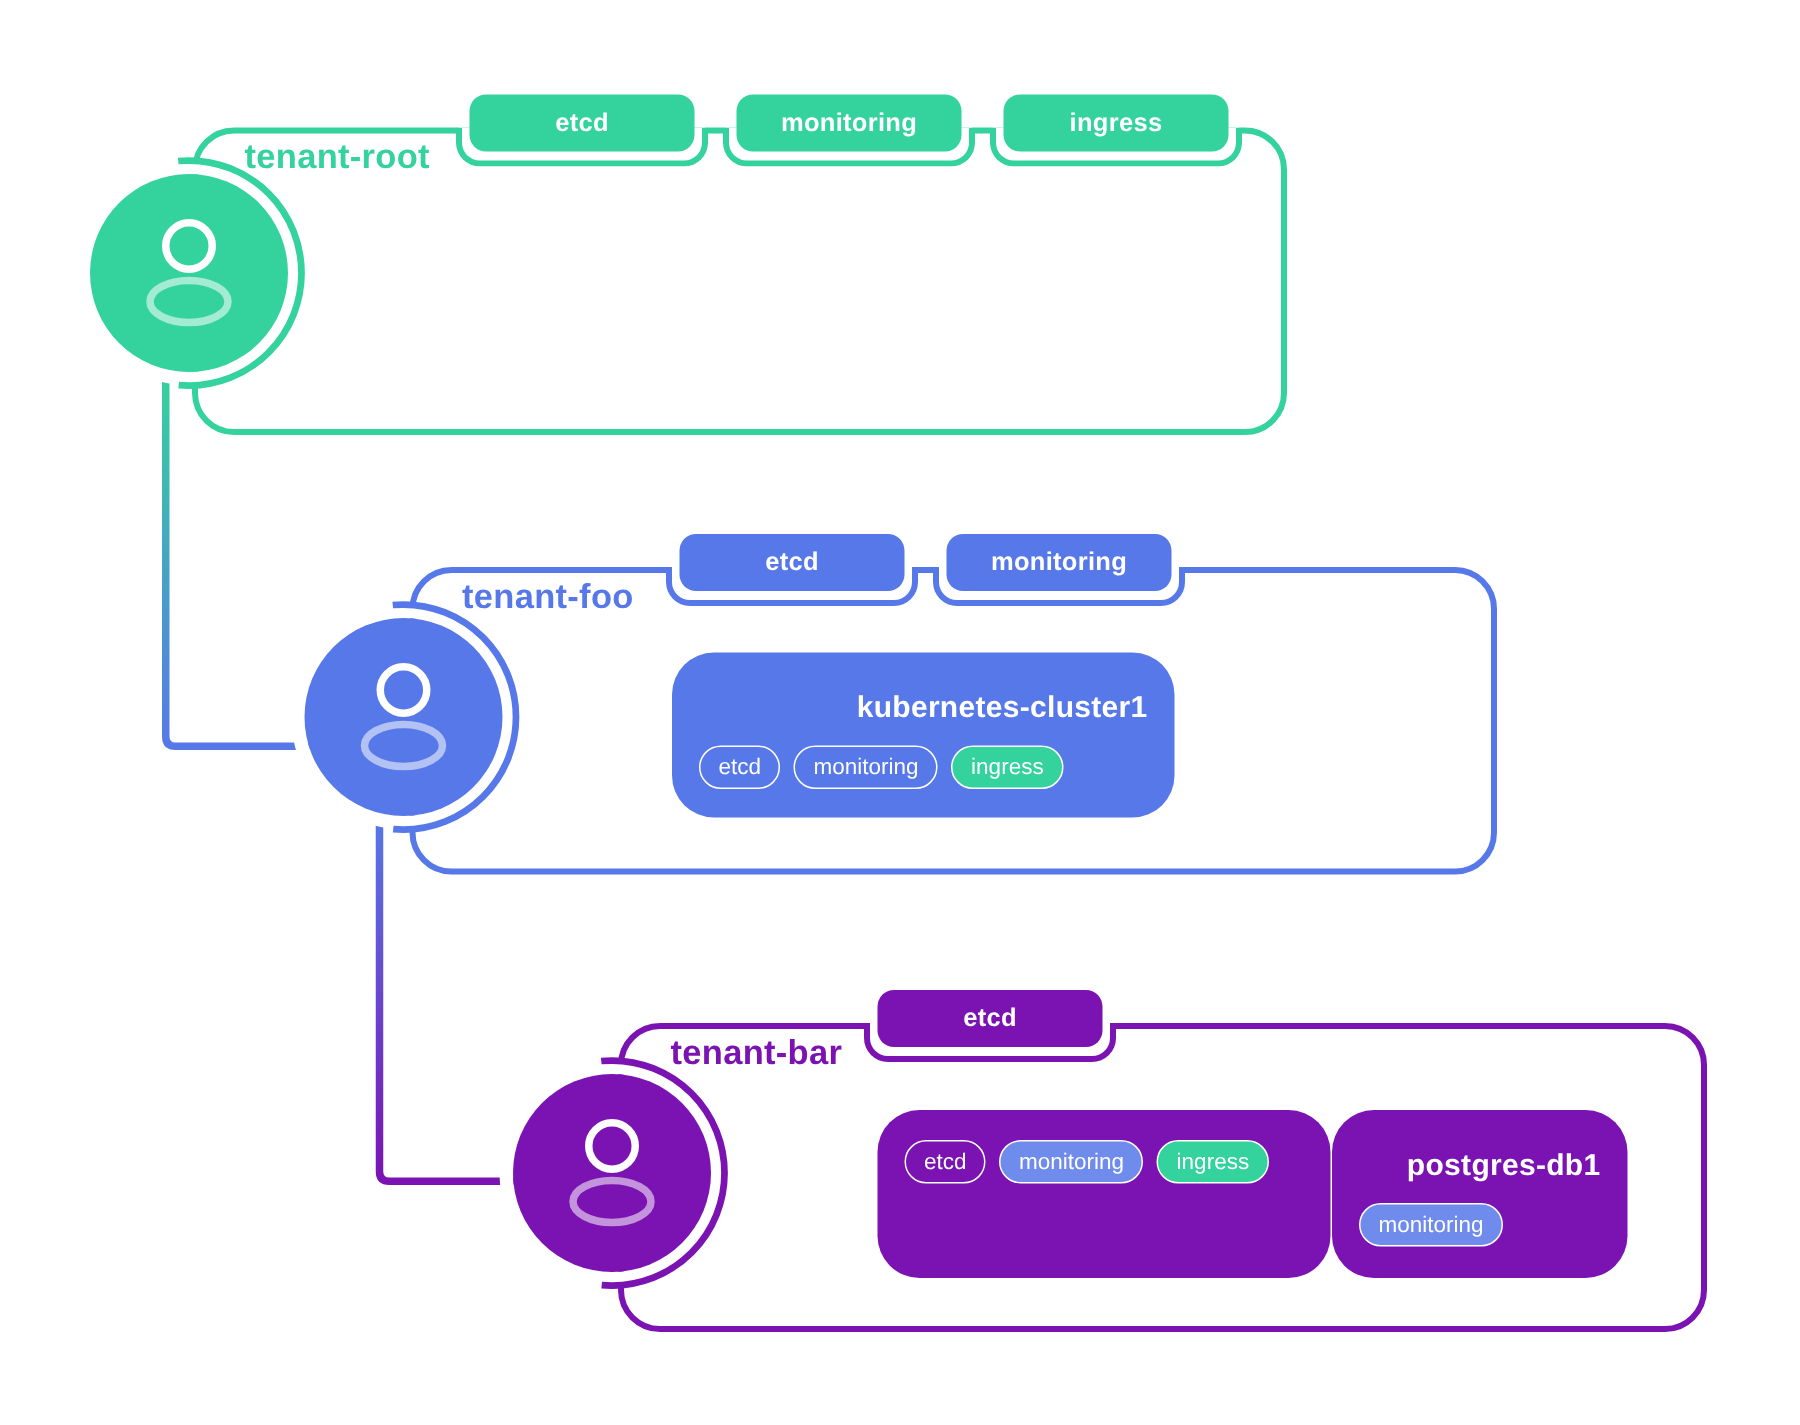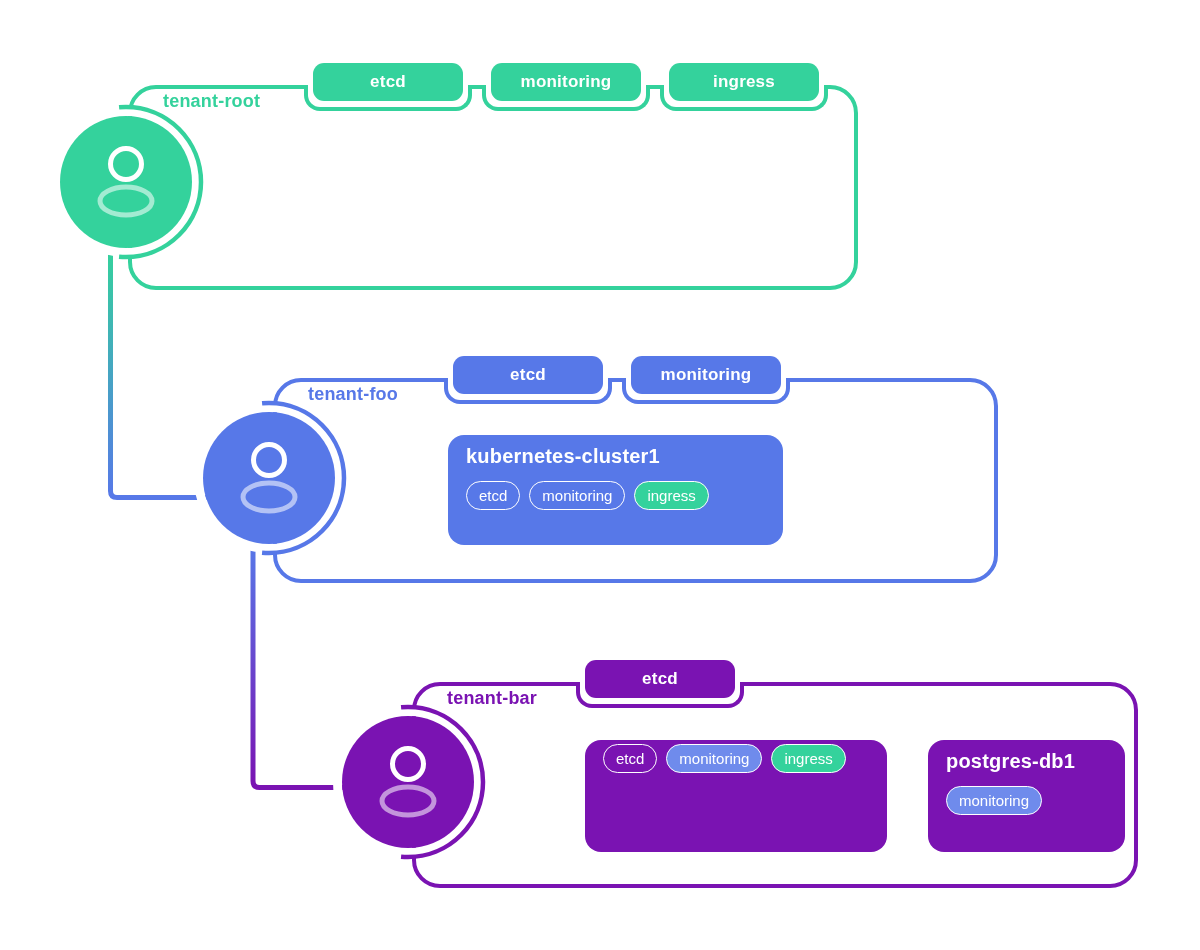--- a/index.html
+++ b/index.html
@@ -1,48 +1,48 @@
 <!DOCTYPE html>
 <html style="--background: #ffffff; --green: #34d29c; --blue: #5778e8; --purple: #7a13b2; --pill_blue: #6f8bec; --text_on_fill: #ffffff;"><head>
 <meta charset="utf-8">
 <style>
   html,body{margin:0;padding:0;background:#fff;}
   .canvas{
     position:relative;width:1200px;height:950px;background:var(--background,#ffffff);
-    font-family:"Liberation Sans","DejaVu Sans",sans-serif;overflow:hidden;
+    font-family:"Liberation Sans","DejaVu Sans",sans-serif;overflow:hidden;text-align:right;
   }
   .connectors{position:absolute;left:0;top:0;}
   .connector{fill:none;stroke-width:5;stroke-linecap:round;}
 
   .tenant{position:absolute;}
   .shell{position:absolute;inset:0;border:4.5px solid var(--c);border-radius:28px;}
   .tenant-label{
     position:absolute;top:6px;left:35px;z-index:1;
-    font-size:18px;font-weight:700;color:var(--c);letter-spacing:.2px;
+    font-size:23px;font-weight:700;color:var(--c);letter-spacing:.2px;
   }
   .tabs{position:absolute;top:0;display:flex;gap:10px;z-index:2;}
   .cradle{
     background:#fff;border:4.5px solid var(--c);border-top:none;
     border-radius:0 0 16px 16px;height:26px;padding:0 5px;box-sizing:border-box;
   }
   .tab{
     height:38px;margin-top:-22px;min-width:150px;box-sizing:border-box;padding:0 20px;
     border-radius:11px;background:var(--c);color:#fff;font-weight:700;font-size:17px;
     display:flex;align-items:center;justify-content:center;letter-spacing:.2px;
   }
   .avatar{position:absolute;z-index:3;}
   .av-ring{fill:none;stroke:#fff;stroke-width:9;}
   .av-arc{fill:none;stroke:var(--c);stroke-width:4.5;stroke-dasharray:53 47;stroke-dashoffset:26.5;}
   .av-fill{fill:var(--c);}
   .av-head{fill:none;stroke:#fff;stroke-width:5;}
   .av-body{fill:none;stroke:rgba(255,255,255,.55);stroke-width:5;}
 
   .node{
-    position:absolute;background:var(--c);border-radius:16px;color:#fff;
-    padding:4px 18px;box-sizing:border-box;
+    position:absolute;background:var(--c);border-radius:28px;color:#fff;
+    padding:20px 18px;box-sizing:border-box;
   }
   .node-title{font-size:20px;font-weight:700;margin:6px 0 13px;letter-spacing:.2px;}
   .pills{display:flex;gap:9px;}
   .pill{
     height:29px;box-sizing:border-box;border:1.5px solid #fff;border-radius:15px;
     display:flex;align-items:center;padding:0 12px;font-size:15px;color:#fff;white-space:nowrap;
   }
 </style>
 </head>
 <body>
@@ -133,21 +133,21 @@
     </svg>
 
     <div class="node" style="left:173px;top:58px;width:302px;height:112px">
       <div class="pills">
         <span class="pill">etcd</span>
         <span class="pill" style="background: rgb(111, 139, 236);">monitoring</span>
         <span class="pill" style="background: rgb(52, 210, 156);">ingress</span>
       </div>
     </div>
 
-    <div class="node" style="left:516px;top:58px;width:197px;height:112px">
+    <div class="node" style="left:476px;top:58px;width:197px;height:112px">
       <div class="node-title">postgres-db1</div>
       <div class="pills">
         <span class="pill" style="background: rgb(111, 139, 236);">monitoring</span>
       </div>
     </div>
   </section>
 
 </div>
 
 </body></html>

